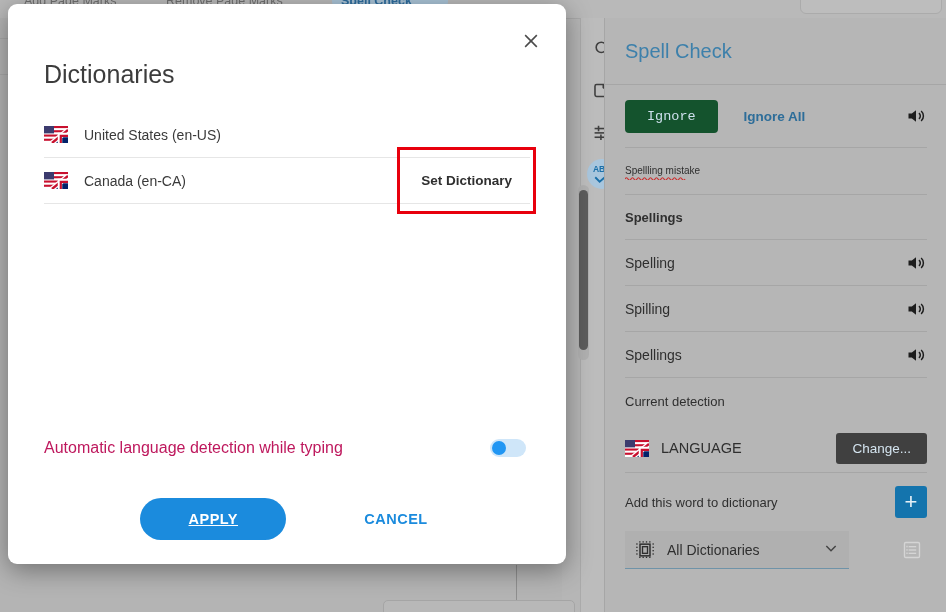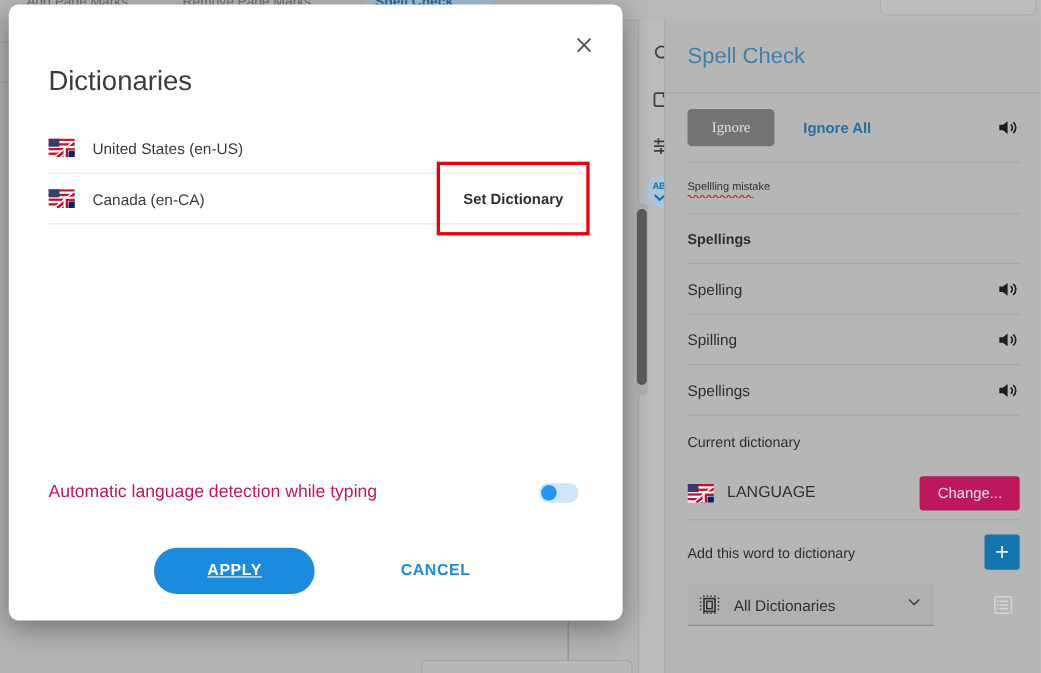--- a/index.html
+++ b/index.html
@@ -191,28 +191,28 @@
   }
   .panel-body {
     padding: 0 20px;
   }
   .action-row {
     display: flex;
     align-items: center;
     height: 62px;
   }
   .btn-ignore {
-    background: #737373;
+    background: #14532d;
     color: #cfe1ee;
     font-size: 13.5px;
     border: none;
     border-radius: 4px;
     padding: 9px 22px;
     cursor: pointer;
-    font-family: Liberation Serif, serif;
+    font-family: Liberation Mono, monospace;
   }
   .btn-ignore-all {
     color: #2d6d99;
     font-size: 13.5px;
     font-weight: bold;
     margin-left: 26px;
     cursor: pointer;
   }
   .speaker-btn {
     margin-left: auto;
@@ -270,21 +270,21 @@
     display: flex;
     align-items: center;
   }
   .dict-name {
     font-size: 14.5px;
     color: #2f2f2f;
     margin-left: 12px;
   }
   .btn-change {
     margin-left: auto;
-    background: #be185d;
+    background: #404040;
     color: #d4e4ef;
     font-size: 13.5px;
     border: none;
     border-radius: 3px;
     padding: 8px 16px;
     cursor: pointer;
     font-family: inherit;
   }
   .addword-row {
     height: 58px;
@@ -618,21 +618,21 @@
             <svg width="22" height="20" viewBox="0 0 24 24" fill="#1d1d1d">
               <path d="M3 9v6h4l5 4V5L7 9H3z"></path>
               <path d="M15.5 8.5a4.5 4.5 0 0 1 0 7" fill="none" stroke="#1d1d1d" stroke-width="1.8"></path>
               <path d="M18.2 6a8 8 0 0 1 0 12" fill="none" stroke="#1d1d1d" stroke-width="1.8"></path>
             </svg>
           </span>
         </div>
 
         <div class="hr"></div>
 
-        <div class="sub-label">Current dictionary</div>
+        <div class="sub-label">Current detection</div>
 
         <div class="dict-row">
           <svg class="flag" width="24" height="17" viewBox="0 0 24 17">
             <rect x="0" y="0" width="24" height="17" fill="#ffffff"></rect>
             <g>
               <rect x="0" y="0" width="24" height="2.1" fill="#c8102e"></rect>
               <rect x="0" y="4.2" width="24" height="2.1" fill="#c8102e"></rect>
               <rect x="0" y="8.5" width="24" height="2.1" fill="#c8102e"></rect>
               <rect x="0" y="12.7" width="24" height="2.1" fill="#c8102e"></rect>
               <rect x="0" y="0" width="10" height="7.4" fill="#3c3b6e"></rect>

